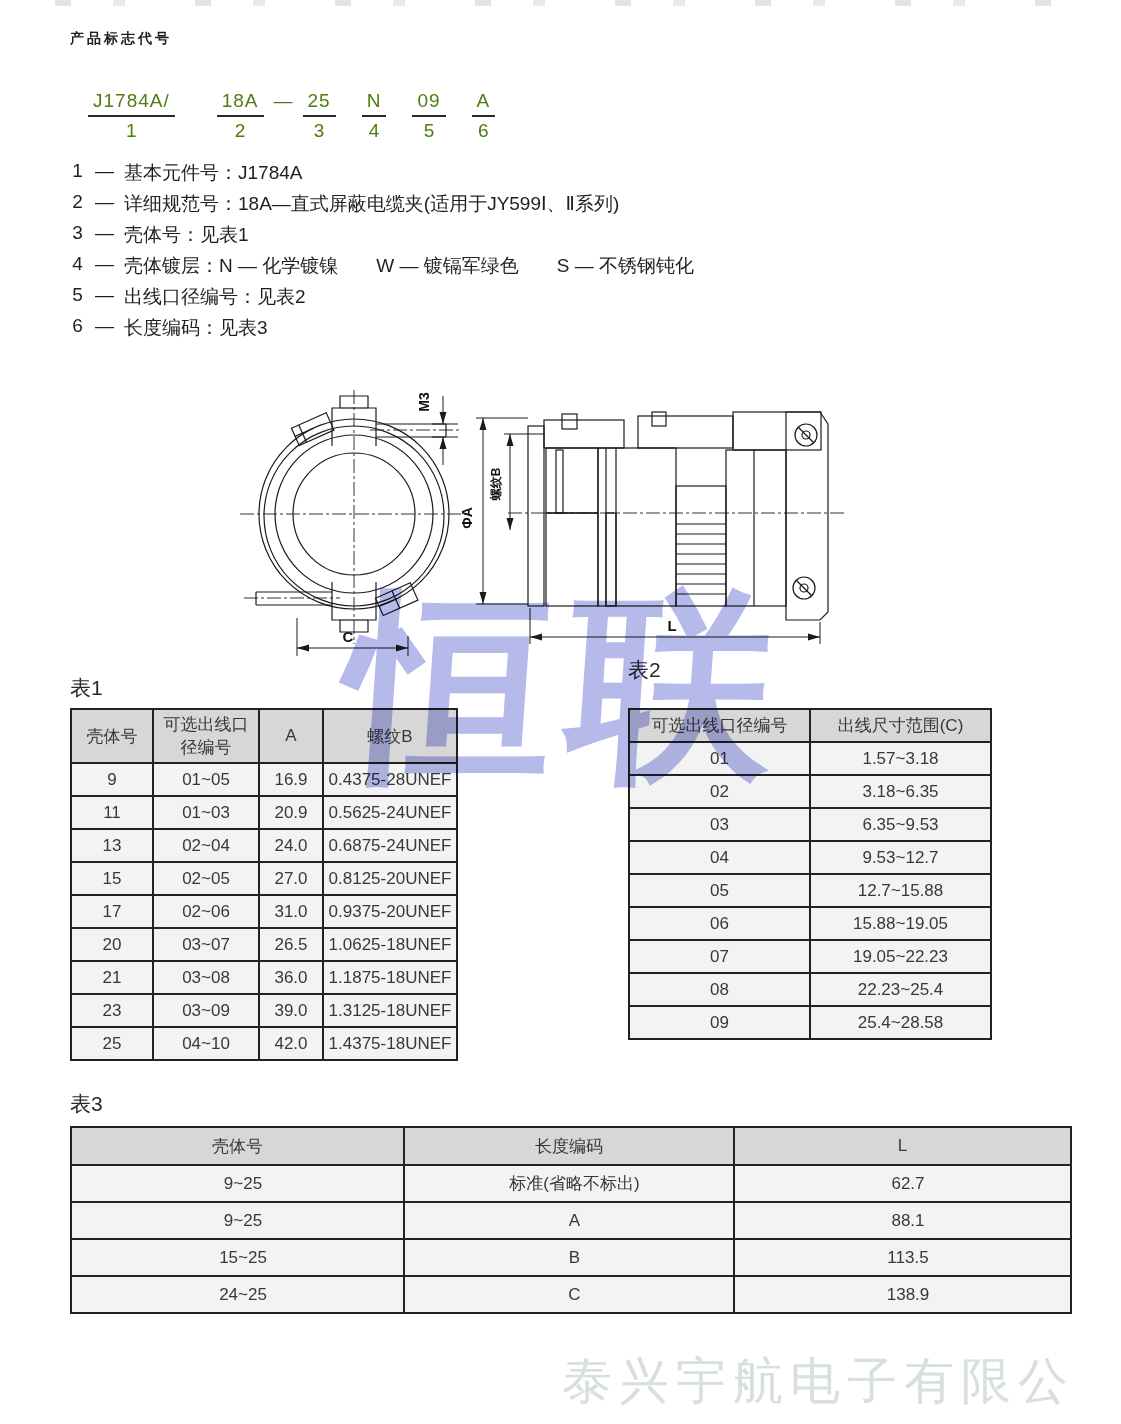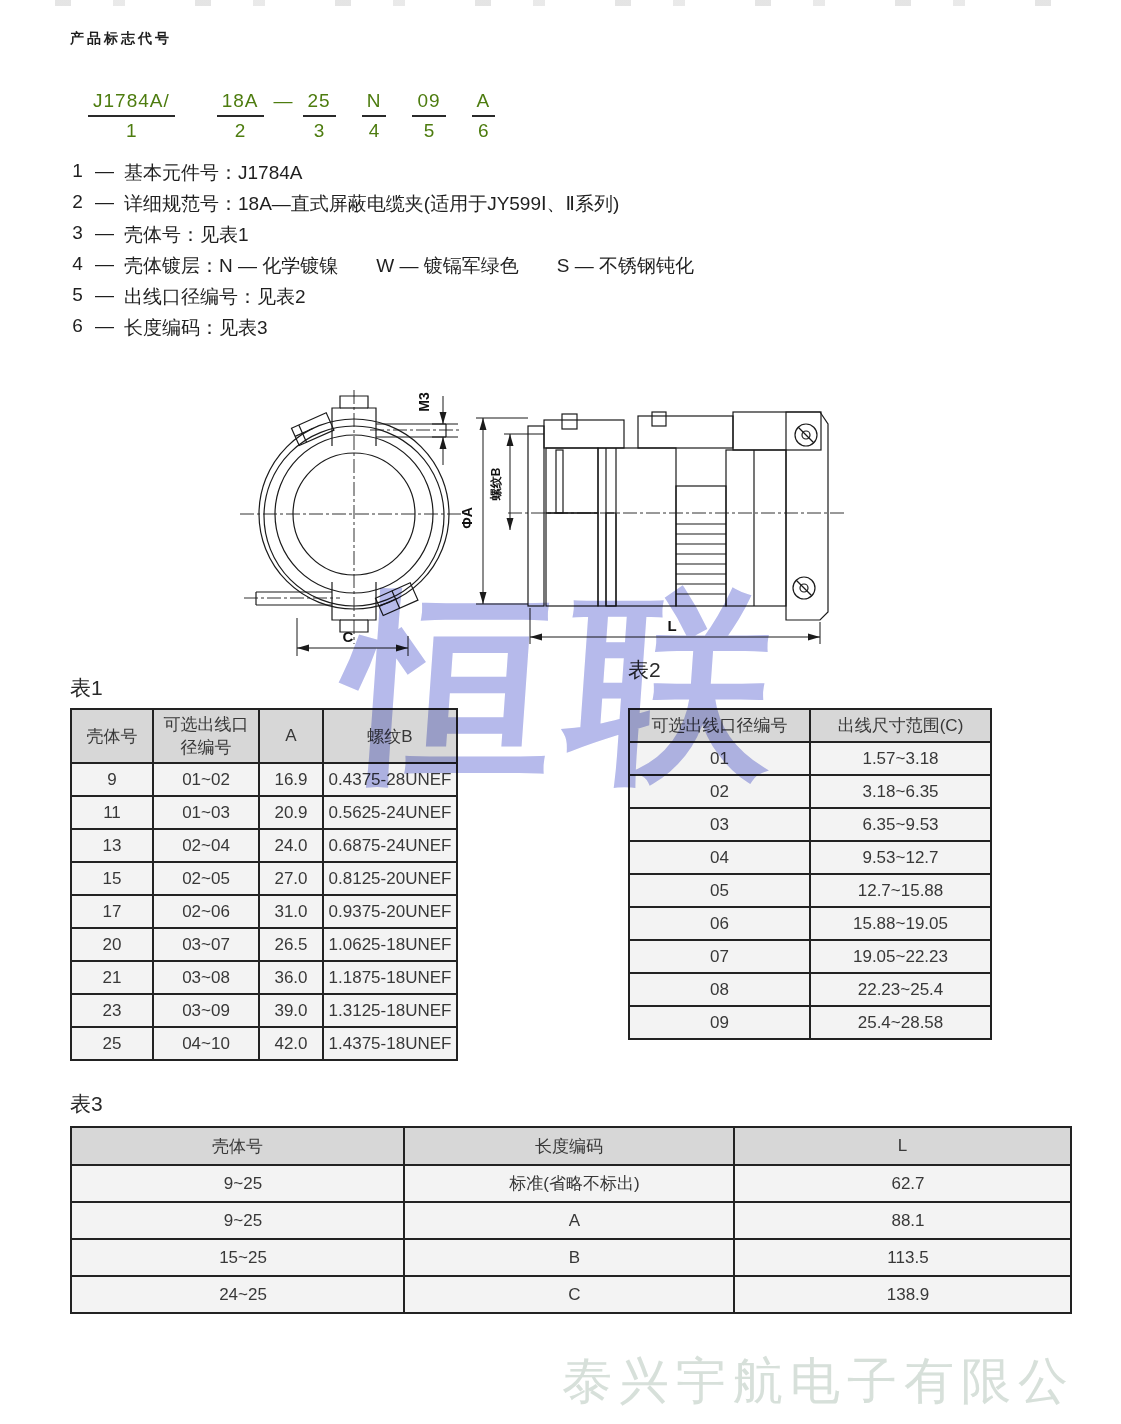--- a/index.html
+++ b/index.html
@@ -259,21 +259,21 @@
           <th>壳体号</th>
           <th>可选出线口
 径编号</th>
           <th>A</th>
           <th>螺纹B</th>
         </tr>
       </thead>
     <tbody>
         <tr>
           <td>9</td>
-          <td>01~02</td>
+          <td>01~05</td>
           <td>16.9</td>
           <td>0.4375-28UNEF</td>
         </tr>
         <tr>
           <td>11</td>
           <td>01~03</td>
           <td>20.9</td>
           <td>0.5625-24UNEF</td>
         </tr>
         <tr>

